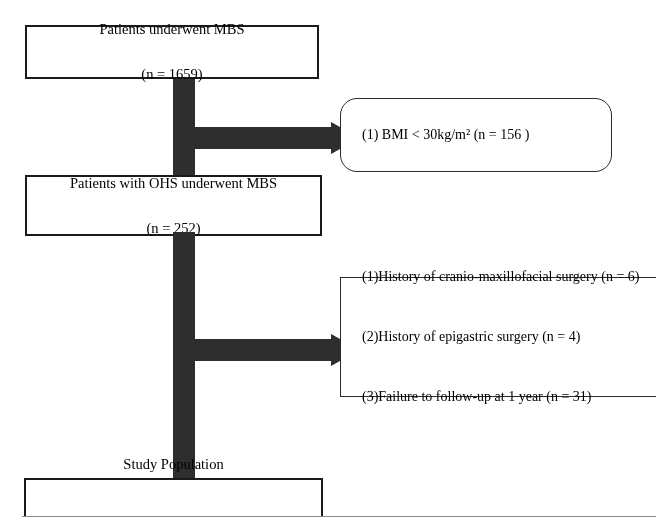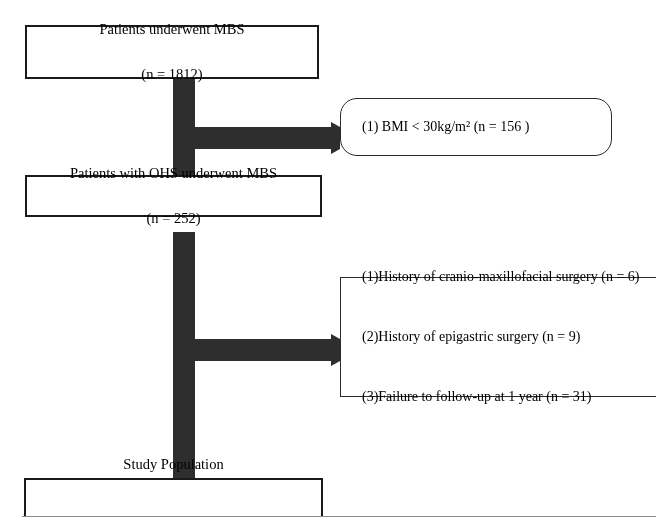--- a/index.html
+++ b/index.html
@@ -68,45 +68,45 @@
     border-left: 9px solid var(--connector-color);
   }
 </style>
 </head>
 <body>
 
 <div class="canvas">
 
   <div class="box" style="left:3px; top:3px; width:294px; height:54px;">
     <div>Patients underwent MBS</div>
-    <div>(n = 1812)</div>
+    <div>(n = 1659)</div>
   </div>
 
   <div class="vline" style="left:151px; top:57px; height:96px;"></div>
 
   <div class="hline" style="left:152px; top:105px; width:158px;"></div>
   <div class="arrowhead" style="left:309px; top:100px;"></div>
 
-  <div class="box exclusion two-line" style="left:318px; top:76px; width:272px; height:58px;border-radius:17px;">
+  <div class="box exclusion two-line" style="left:318px; top:76px; width:272px; height:74px;border-radius:17px;">
     <div>(1) BMI &lt; 30kg/m² (n = 156 )</div>
   </div>
 
-  <div class="box" style="left:3px; top:153px; width:297px; height:42px;">
+  <div class="box" style="left:3px; top:153px; width:297px; height:61px;">
     <div>Patients with OHS underwent MBS</div>
     <div>(n = 252)</div>
   </div>
 
   <div class="vline" style="left:151px; top:210px; height:246px;"></div>
 
   <div class="hline" style="left:152px; top:317px; width:158px;"></div>
   <div class="arrowhead" style="left:309px; top:312px;"></div>
 
   <div class="box exclusion three-line" style="left:318px; top:255px; width:342px; height:120px;">
     <div>(1)History of cranio-maxillofacial surgery (n = 6)</div>
-    <div>(2)History of epigastric surgery (n = 9)</div>
+    <div>(2)History of epigastric surgery (n = 4)</div>
     <div>(3)Failure to follow-up at 1 year (n = 31)</div>
   </div>
 
   <div class="box" style="left:2px; top:456px; width:299px; height:57px;gap:40px;">
     <div>Study Population</div>
     <div>(n = 280)</div>
   </div>
 
   <div class="figure-bottom-rule"></div>
 

